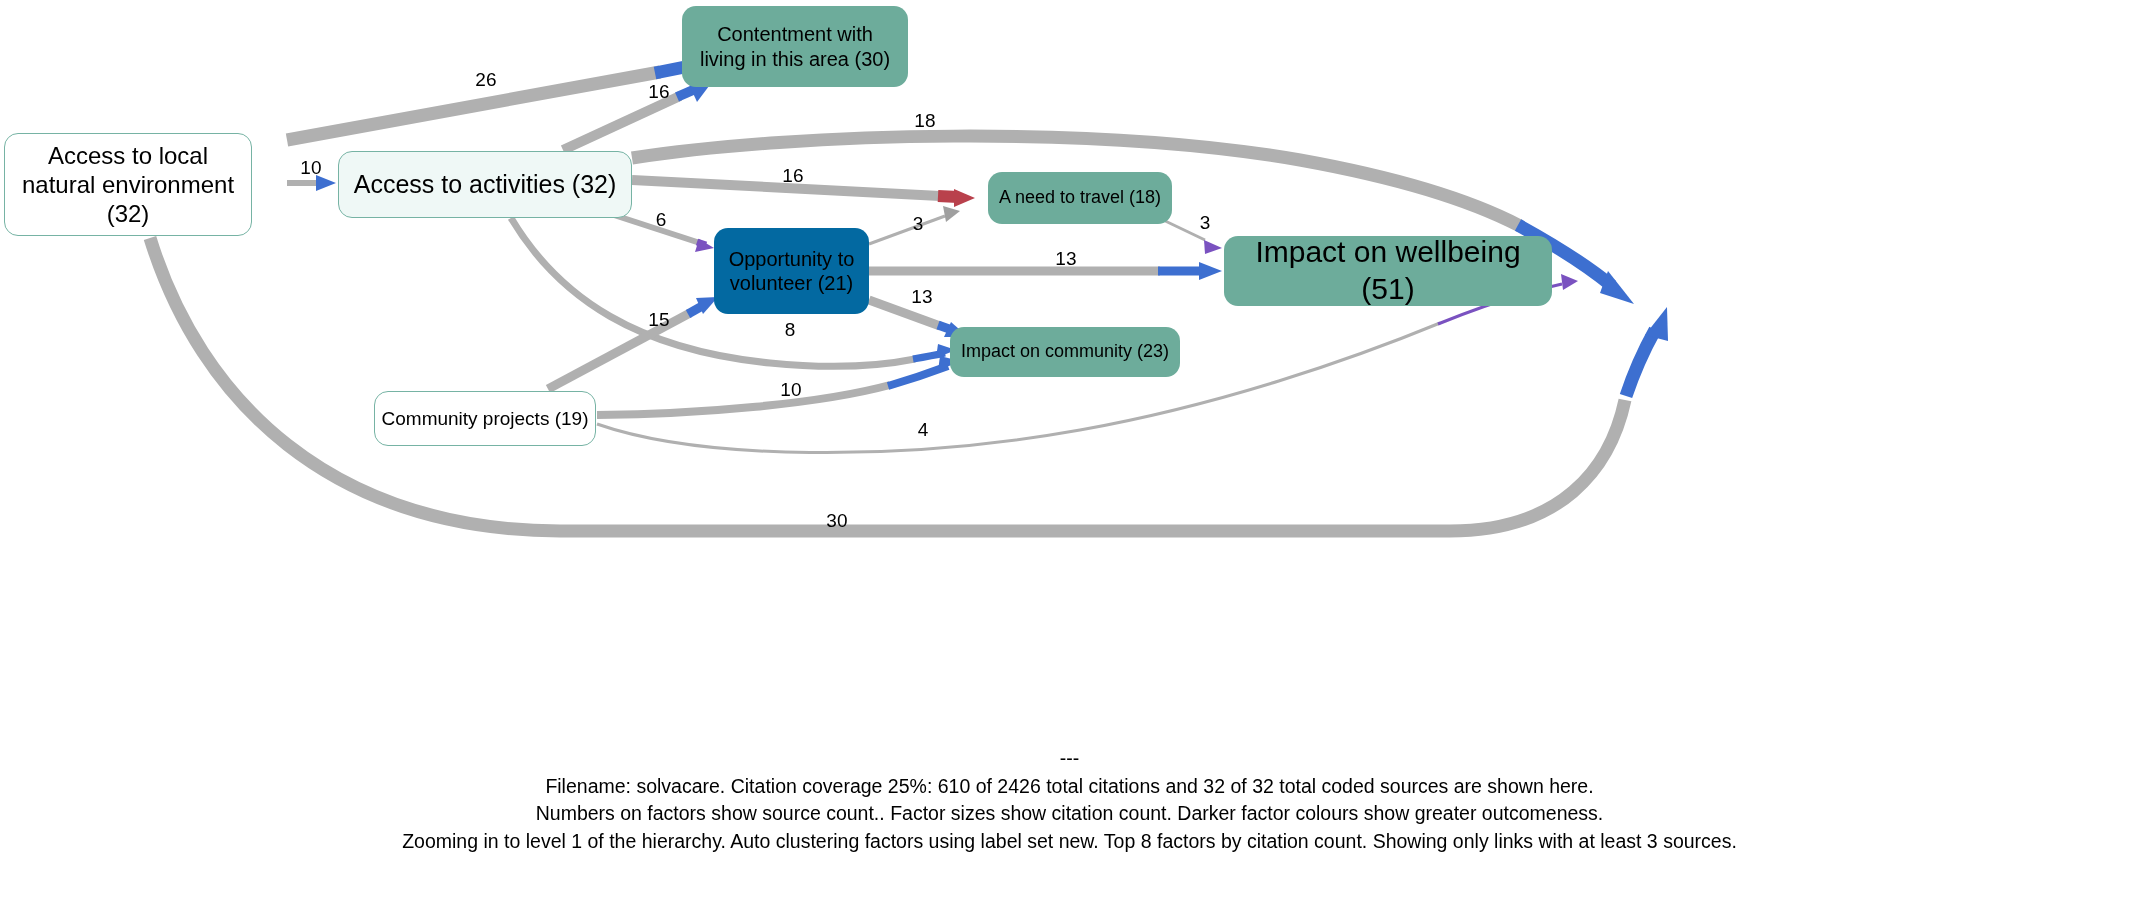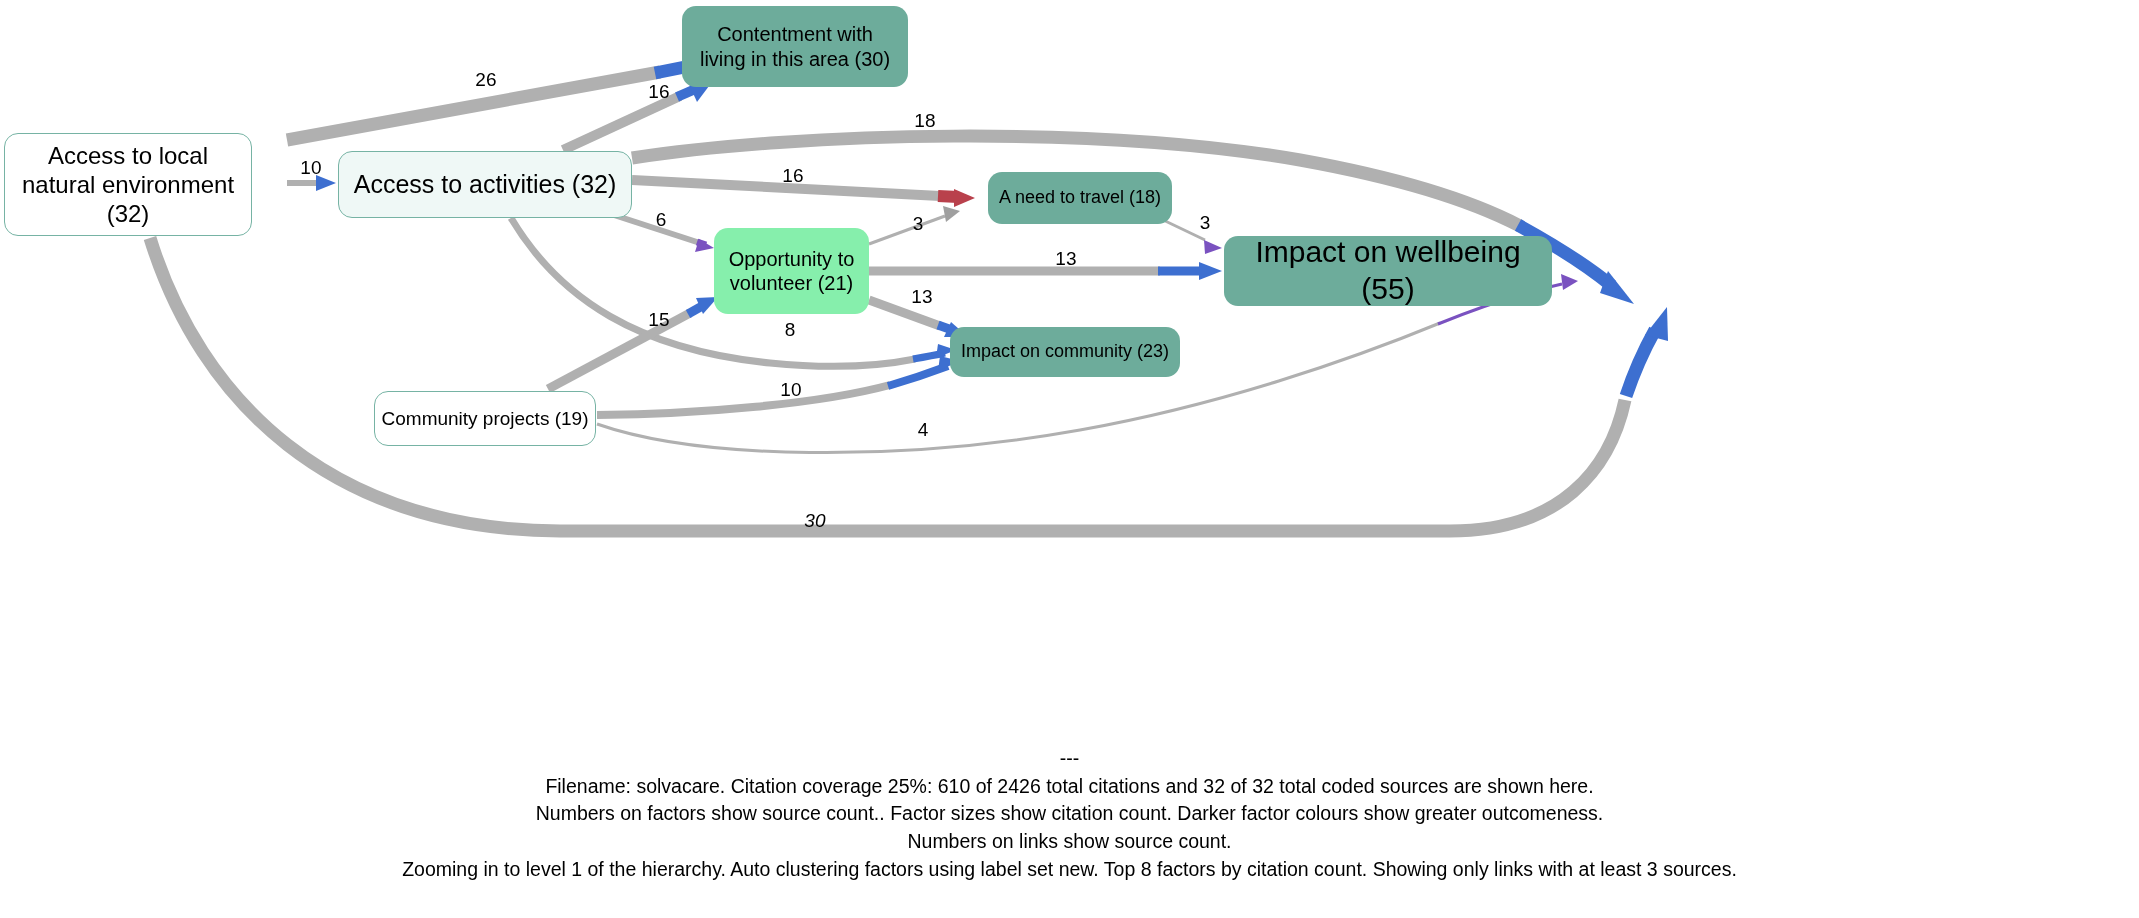--- a/index.html
+++ b/index.html
@@ -41,21 +41,21 @@
   }
   .node.light {
     background: #ffffff;
     border: 1.3px solid #76b3a4;
   }
   .node.mint {
     background: #eff8f6;
     border: 1.3px solid #76b3a4;
   }
   .node.palteal {
-    background: #86efac;
+    background: #0369a1;
     border: none;
   }
   .node.teal {
     background: #6dac9b;
     border: none;
   }
   .edge-label {
     position: absolute;
     font-size: 19px;
     color: #000000;
@@ -176,43 +176,42 @@
   <div id="nodes-layer">
       <div class="node light" style="left: 4px; top: 133px; width: 248px; height: 103px; font-size: 24px;"><span>Access to local
 natural environment (32)</span></div>
       <div class="node mint" style="left: 338px; top: 151px; width: 294px; height: 67px; font-size: 25px;"><span>Access to activities (32)</span></div>
       <div class="node teal" style="left: 682px; top: 6px; width: 226px; height: 81px; font-size: 20px;"><span>Contentment with
 living in this area (30)</span></div>
       <div class="node teal" style="left: 975px; top: 172px; width: 184px; height: 52px; font-size: 18px; margin-left: 13px;"><span>A need to travel (18)</span></div>
       <div class="node palteal" style="left: 714px; top: 228px; width: 155px; height: 86px; font-size: 20px;"><span>Opportunity to
 volunteer (21)</span></div>
       <div class="node teal" style="left: 950px; top: 327px; width: 230px; height: 50px; font-size: 18px;"><span>Impact on community (23)</span></div>
-      <div class="node teal" style="left: 1224px; top: 236px; width: 328px; height: 70px; font-size: 30px;"><span>Impact on wellbeing (55)</span></div>
+      <div class="node teal" style="left: 1224px; top: 236px; width: 328px; height: 70px; font-size: 30px;"><span>Impact on wellbeing (51)</span></div>
       <div class="node light" style="left: 374px; top: 391px; width: 222px; height: 55px; font-size: 19px;"><span>Community projects (19)</span></div>
     </div>
 
   <div id="labels-layer">
       <div class="edge-label" style="left: 311px; top: 168px;">10</div>
       <div class="edge-label" style="left: 486px; top: 80px;">26</div>
-      <div class="edge-label" style="left: 815px; top: 521px; font-style: italic;">30</div>
+      <div class="edge-label" style="left: 837px; top: 521px;">30</div>
       <div class="edge-label" style="left: 659px; top: 92px;">16</div>
       <div class="edge-label" style="left: 925px; top: 121px;">18</div>
       <div class="edge-label" style="left: 793px; top: 176px;">16</div>
       <div class="edge-label" style="left: 661px; top: 220px;">6</div>
       <div class="edge-label" style="left: 790px; top: 330px;">8</div>
       <div class="edge-label" style="left: 659px; top: 320px;">15</div>
       <div class="edge-label" style="left: 791px; top: 390px;">10</div>
       <div class="edge-label" style="left: 923px; top: 430px;">4</div>
       <div class="edge-label" style="left: 918px; top: 224px;">3</div>
       <div class="edge-label" style="left: 1066px; top: 259px;">13</div>
       <div class="edge-label" style="left: 922px; top: 297px;">13</div>
       <div class="edge-label" style="left: 1205px; top: 223px;">3</div>
     </div>
 
   <div id="footer">
     <div class="dashes">---</div>
     <div>Filename: solvacare. Citation coverage 25%: 610 of 2426 total citations and 32 of 32 total coded sources are shown here.</div>
     <div>Numbers on factors show source count.. Factor sizes show citation count. Darker factor colours show greater outcomeness.</div>
-    <div>Numbers on links show source count.</div>
     <div>Zooming in to level 1 of the hierarchy. Auto clustering factors using label set new. Top 8 factors by citation count. Showing only links with at least 3 sources.</div>
   </div>
 
 </div>
 
 </body></html>

